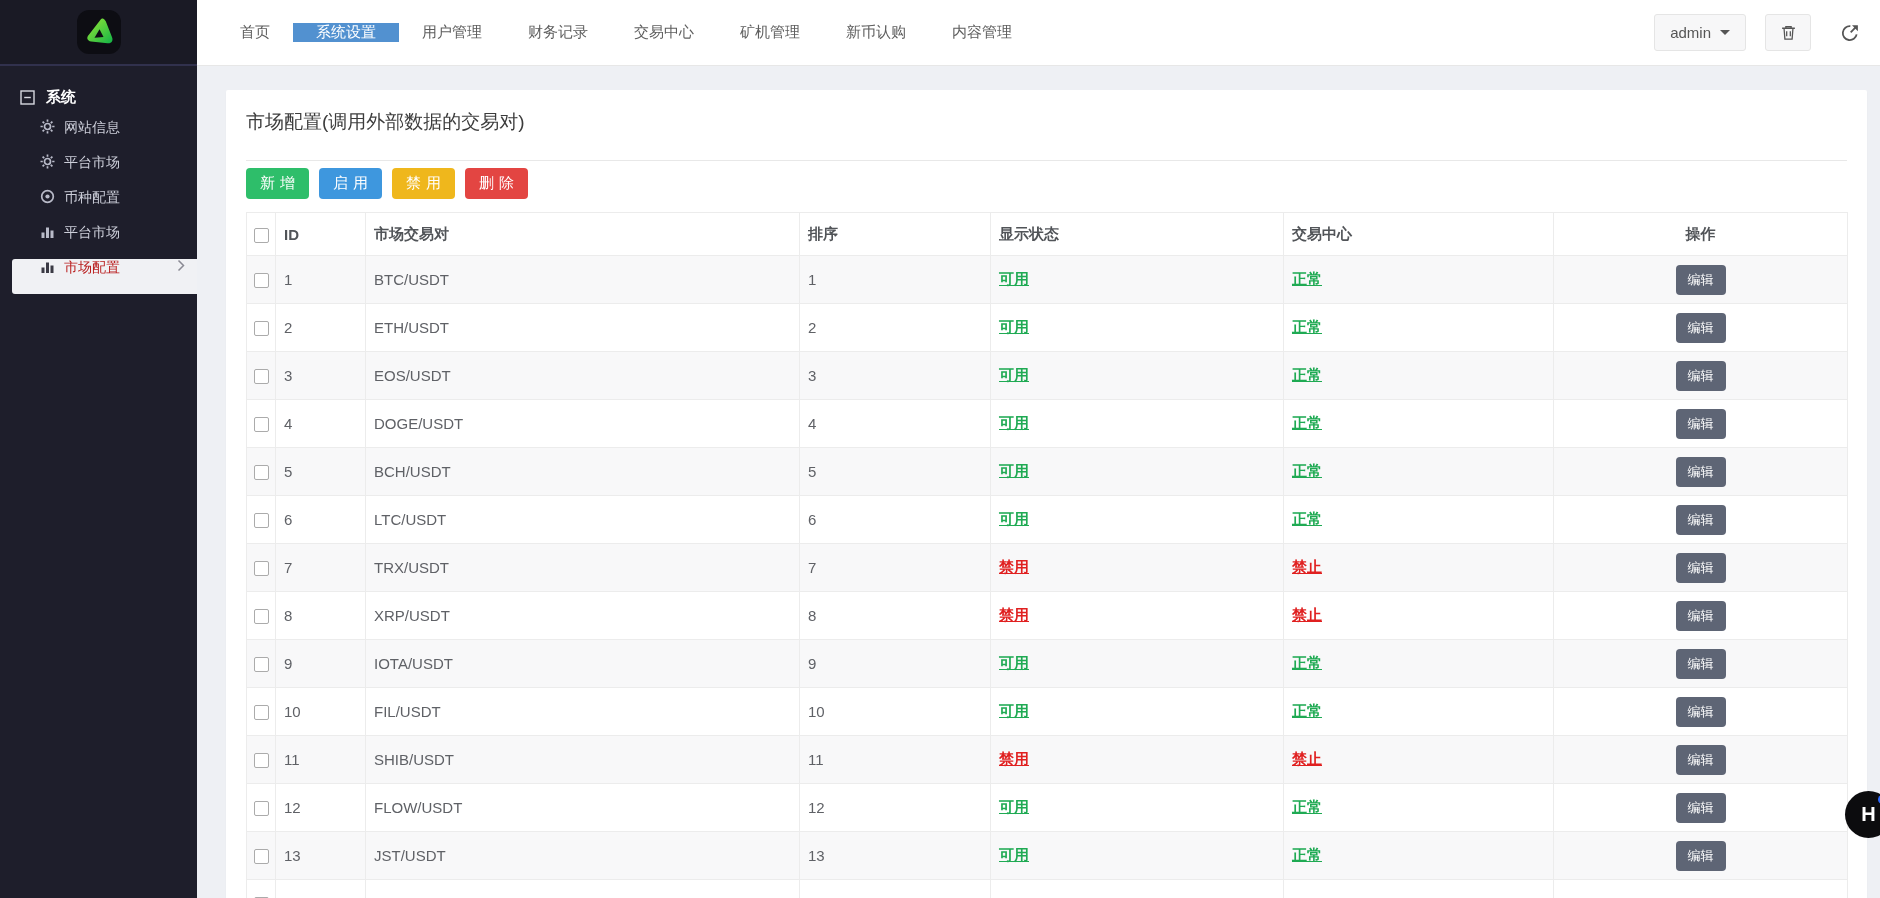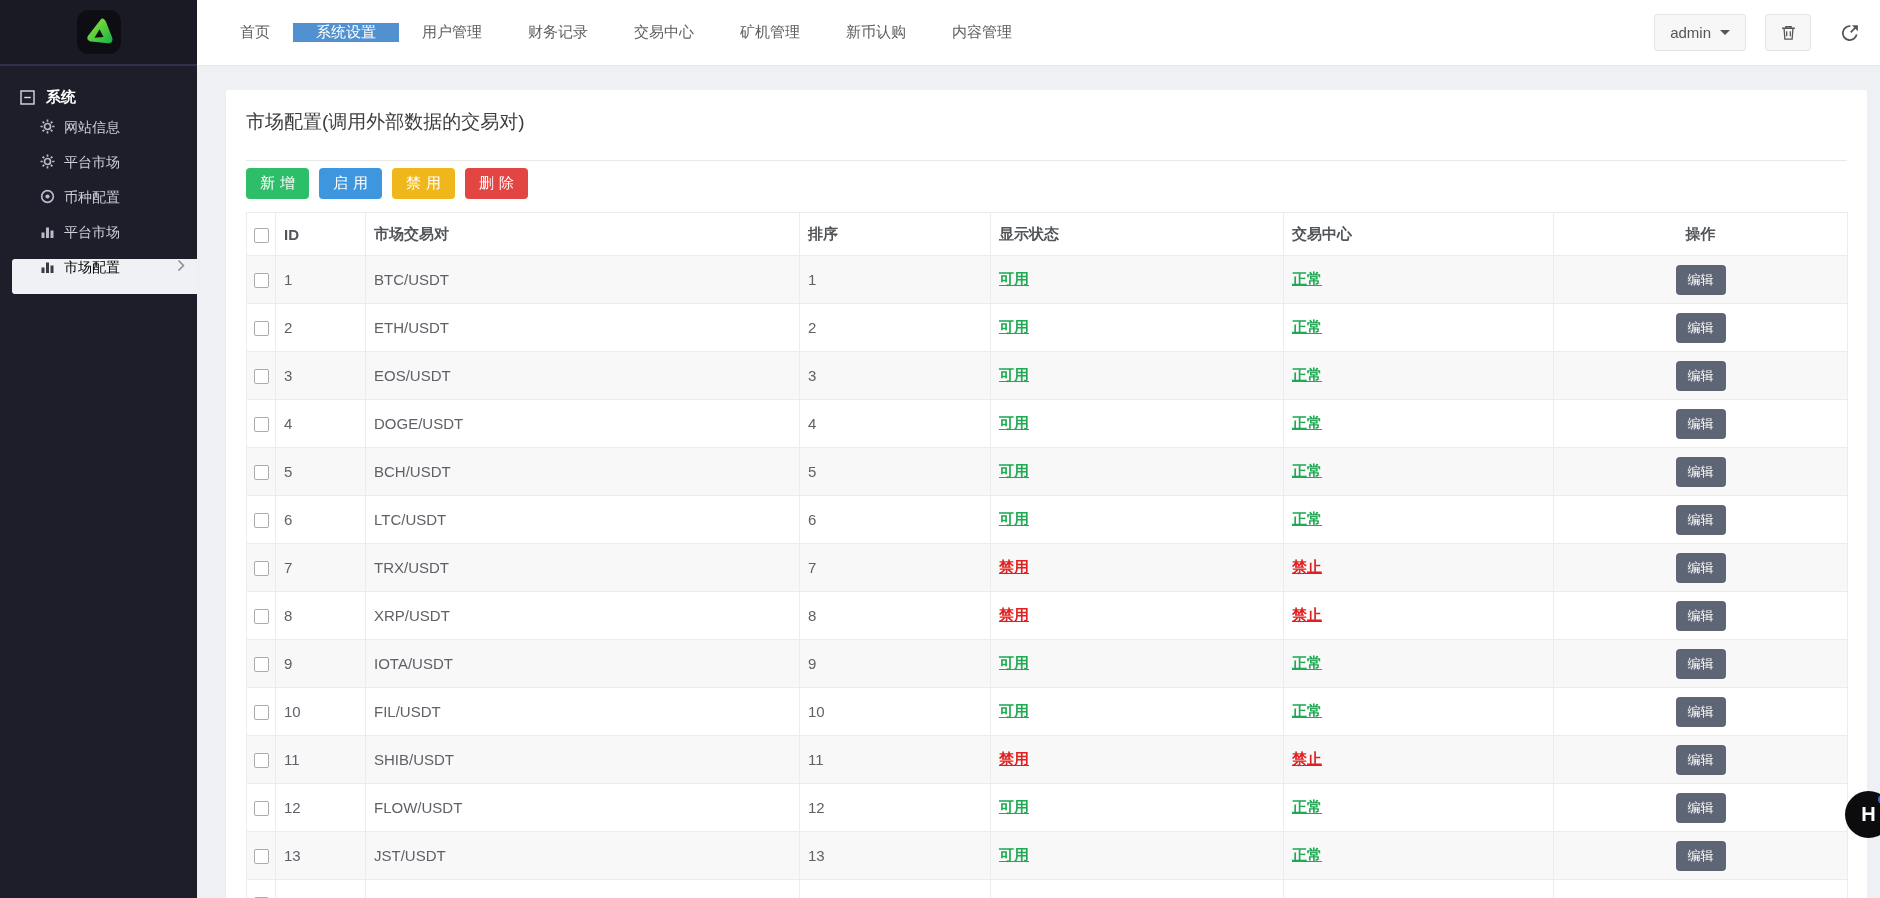--- a/index.html
+++ b/index.html
@@ -9,21 +9,21 @@
 
   
   .sidebar { width:197px; flex:0 0 197px; background:#1e1e2b; height:898px; }
   .sidebar-header { height:66px; background:#1a1a25; border-bottom:2px solid #31314d; display:flex; align-items:center; justify-content:center; }
   .logo-tile { width:44px; height:44px; background:#0d0d13; border-radius:12px; display:flex; align-items:center; justify-content:center; }
   .side-section { margin-top:14px; height:34px; display:flex; align-items:center; gap:11px; padding-left:20px; color:#ffffff; font-weight:bold; font-size:15px; cursor:pointer;text-align:right; }
   .side-section .icn { display:flex; color:#d8d9e2; }
   .side-items { list-style:none; margin-top:5px; }
   .side-item { height:35px; margin-left:12px; display:flex; gap:9px; padding-left:28px; padding-right:12px; color:#ccced9; font-size:14px; cursor:pointer; }
   .side-item .icn { display:flex; color:#b9bbc9; }
-  .side-item.active { background:#f0f1f4; color:#000000; border-radius:3px 0 0 3px; }
+  .side-item.active { background:#f0f1f4; color:#b91c1c; border-radius:3px 0 0 3px; }
   .side-item.active .icn { color:#3a3a44; }
   .side-item .chev { margin-left:auto; display:flex; color:#8a8a94; }
 
   
   .main { flex:1 1 auto; display:flex; flex-direction:column; width:1683px; }
   .topbar { height:66px; background:#ffffff; border-bottom:1px solid #e7e7e7; display:flex; align-items:center; }
   .tabs { display:flex; margin-left:20px; }
   .tab { display:flex; align-items:center; padding:0 23px; font-size:15px; color:#5e5e5e; cursor:pointer; }
   .tab.active { background:var(--accent); color:#ffffff; }
   .topbar-right { margin-left:auto; display:flex; align-items:center; gap:19px; padding-right:10px; }

